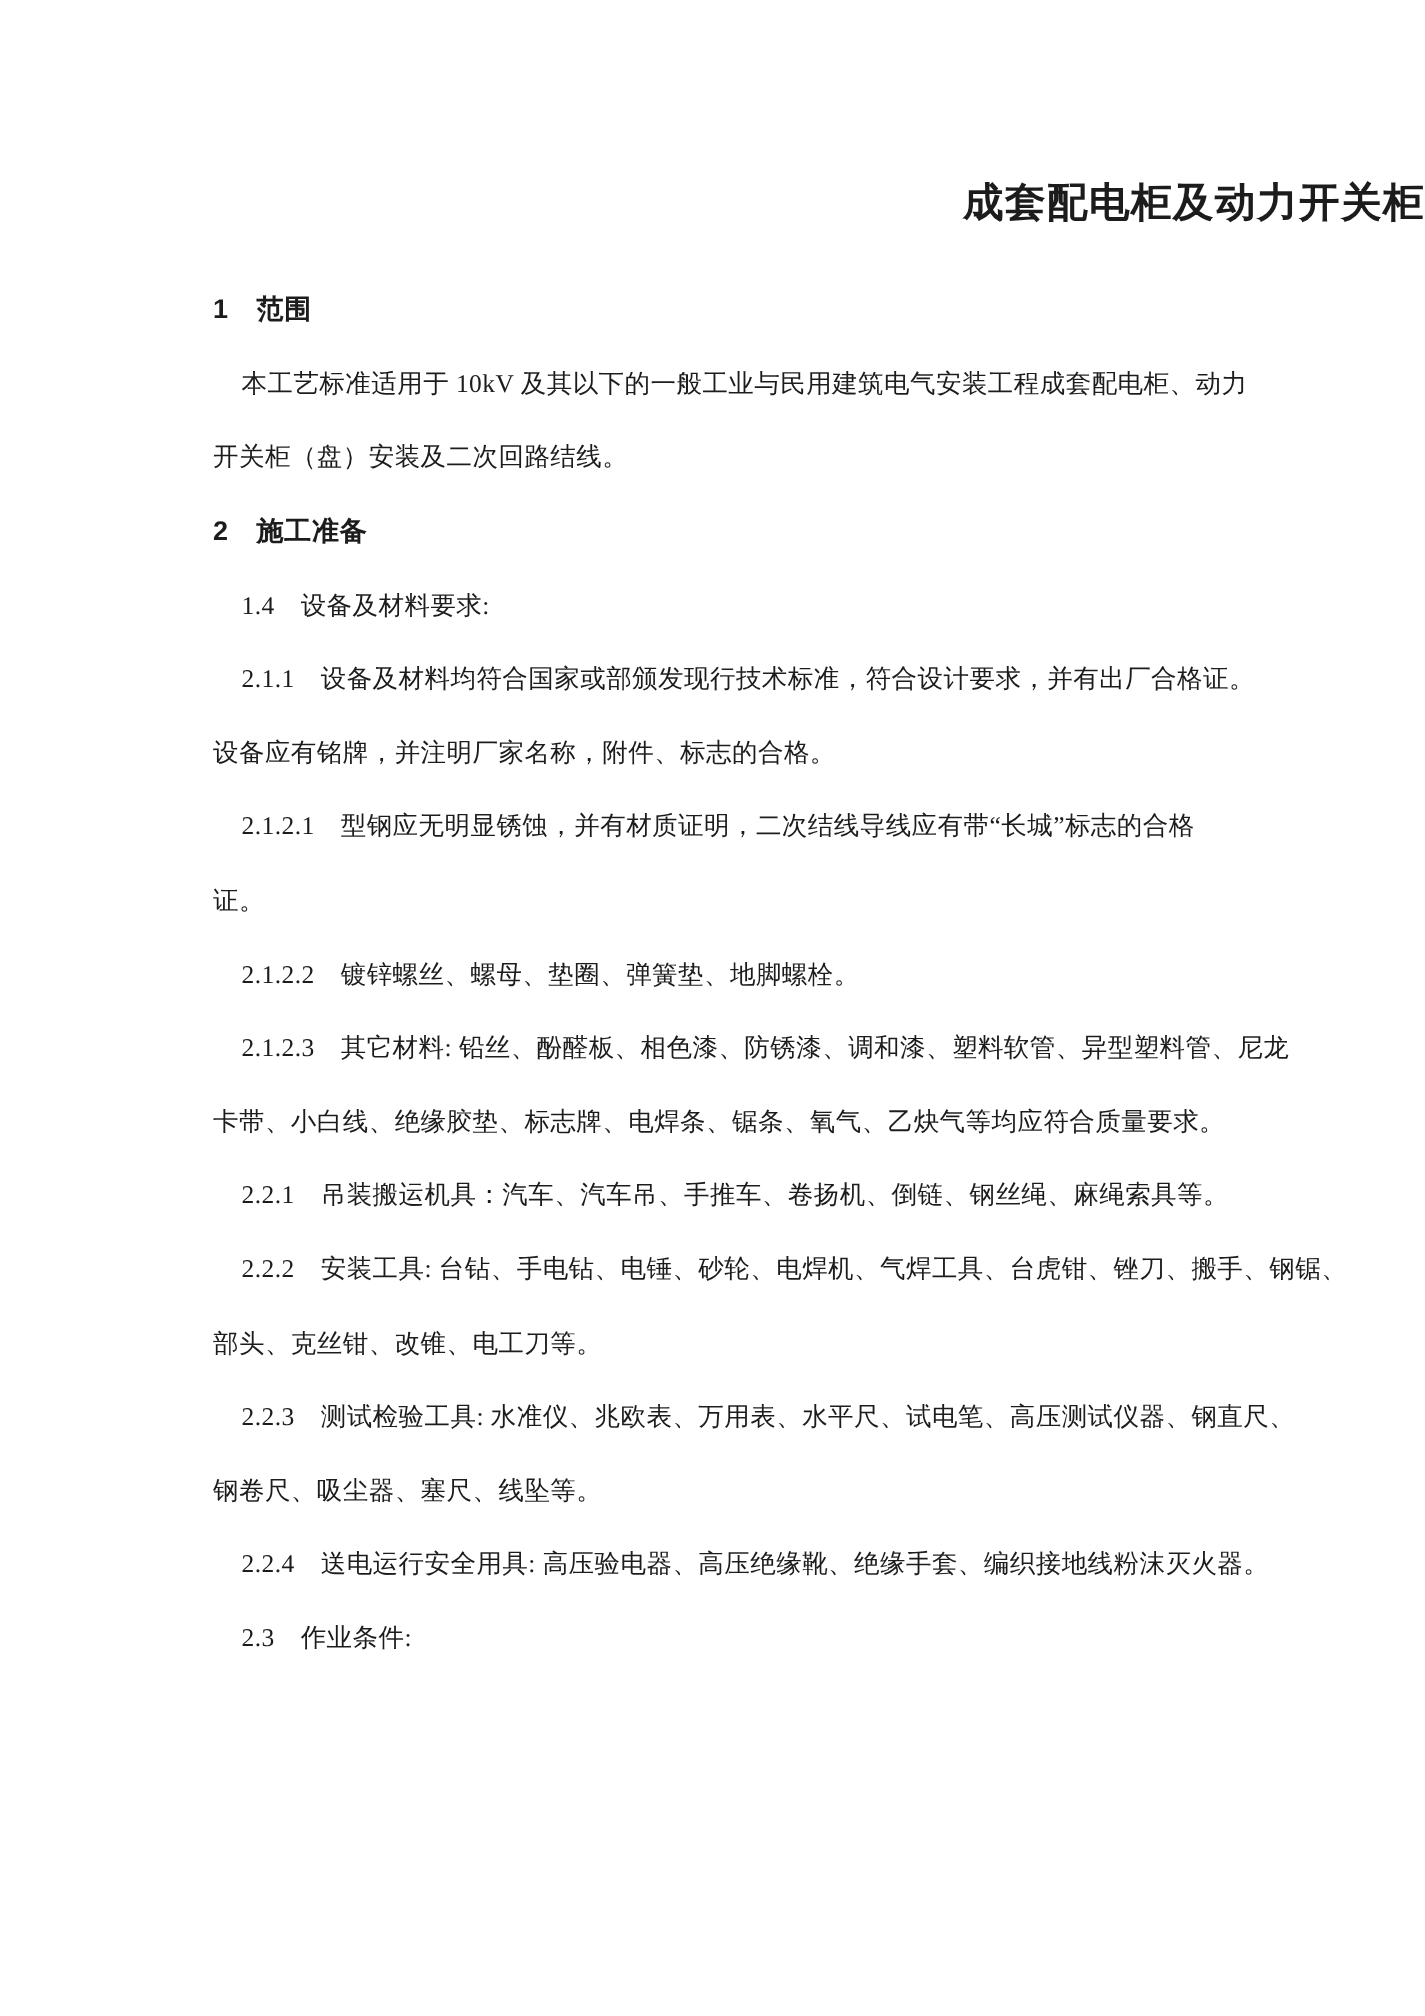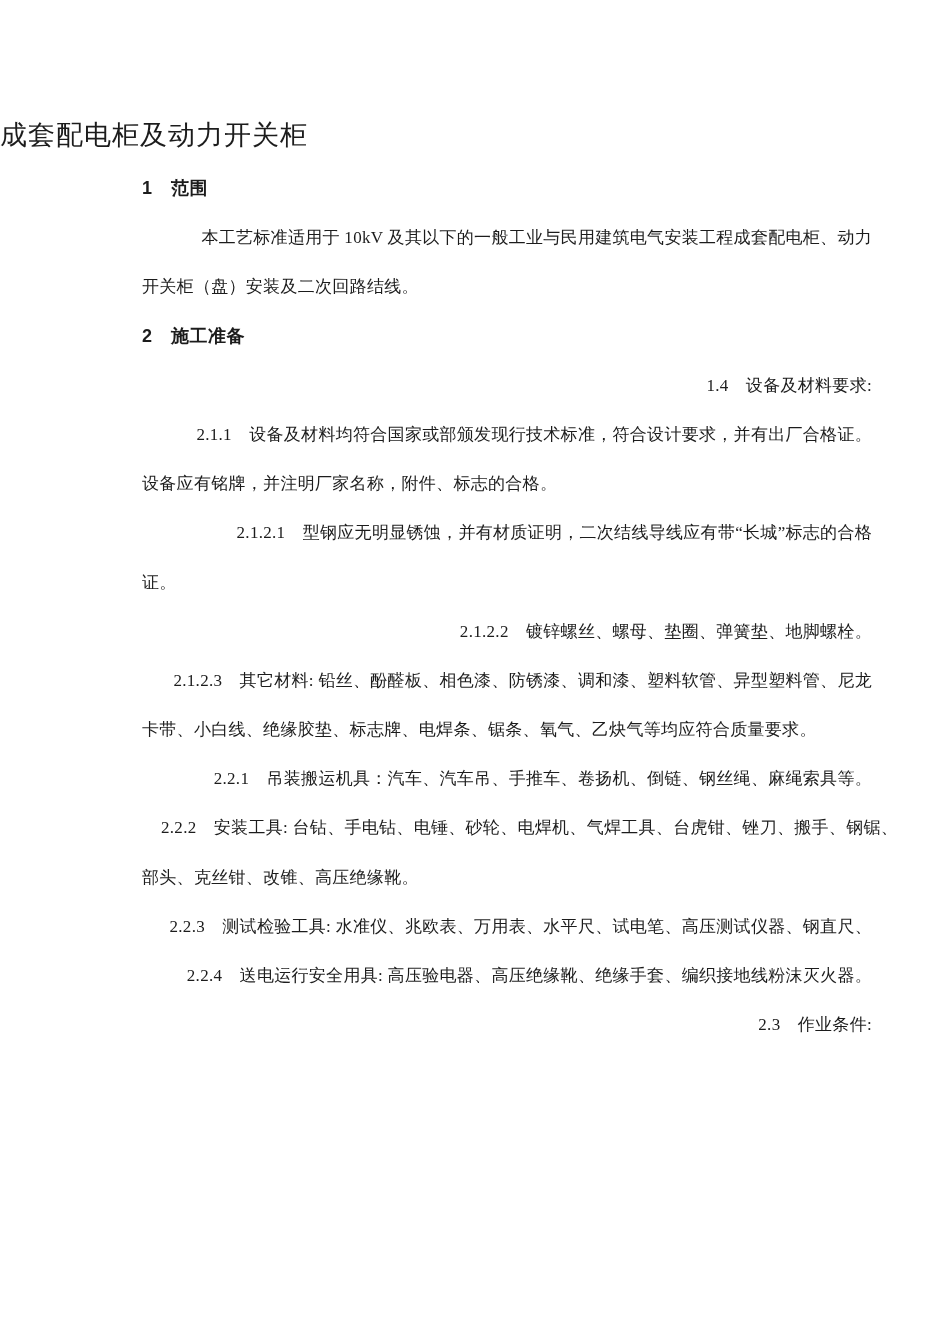--- a/index.html
+++ b/index.html
@@ -14,43 +14,42 @@
     background: #ffffff;
     color: #1c1c1c;
     overflow: hidden;
     font-family: "Liberation Serif", "DejaVu Serif", serif;
   }
   .doc-title {
     position: absolute;
     top: 116px;
     left: 0;
     width: 950px;
-    text-align: left;
+    text-align: right;
     font-size: 27px;
-    font-weight: 400;
+    font-weight: 700;
     letter-spacing: 1px;
     line-height: 38px;
     font-family: "Liberation Serif", "DejaVu Serif", serif;
   }
   .content {
     position: absolute;
-    top: 164px;
+    top: 182px;
     left: 142px;
     width: 730px;
   }
   .line {
     height: 49.2px;
     line-height: 49.2px;
     font-size: 17px;
     white-space: nowrap;
     letter-spacing: 0.3px;
   }
   .line.indent {
     padding-left: 19px;
-    text-align: right;
   }
   .line.h1 {
     font-weight: bold;
     font-size: 18px;
     font-family: "Liberation Sans", "DejaVu Sans", sans-serif;
     letter-spacing: 0.5px;
   }
 </style>
 </head>
 <body>
@@ -67,19 +66,20 @@
     <div class="line indent">1.4　设备及材料要求:</div>
     <div class="line indent">2.1.1　设备及材料均符合国家或部颁发现行技术标准，符合设计要求，并有出厂合格证。</div>
     <div class="line">设备应有铭牌，并注明厂家名称，附件、标志的合格。</div>
     <div class="line indent">2.1.2.1　型钢应无明显锈蚀，并有材质证明，二次结线导线应有带“长城”标志的合格</div>
     <div class="line">证。</div>
     <div class="line indent">2.1.2.2　镀锌螺丝、螺母、垫圈、弹簧垫、地脚螺栓。</div>
     <div class="line indent">2.1.2.3　其它材料: 铅丝、酚醛板、相色漆、防锈漆、调和漆、塑料软管、异型塑料管、尼龙</div>
     <div class="line">卡带、小白线、绝缘胶垫、标志牌、电焊条、锯条、氧气、乙炔气等均应符合质量要求。</div>
     <div class="line indent">2.2.1　吊装搬运机具：汽车、汽车吊、手推车、卷扬机、倒链、钢丝绳、麻绳索具等。</div>
     <div class="line indent">2.2.2　安装工具: 台钻、手电钻、电锤、砂轮、电焊机、气焊工具、台虎钳、锉刀、搬手、钢锯、</div>
-    <div class="line">部头、克丝钳、改锥、高压绝缘靴。</div>
+    <div class="line">部头、克丝钳、改锥、电工刀等。</div>
     <div class="line indent">2.2.3　测试检验工具: 水准仪、兆欧表、万用表、水平尺、试电笔、高压测试仪器、钢直尺、</div>
+    <div class="line">钢卷尺、吸尘器、塞尺、线坠等。</div>
     <div class="line indent">2.2.4　送电运行安全用具: 高压验电器、高压绝缘靴、绝缘手套、编织接地线粉沫灭火器。</div>
     <div class="line indent">2.3　作业条件:</div>
   </div>
 
 </div>
 
 </body></html>

